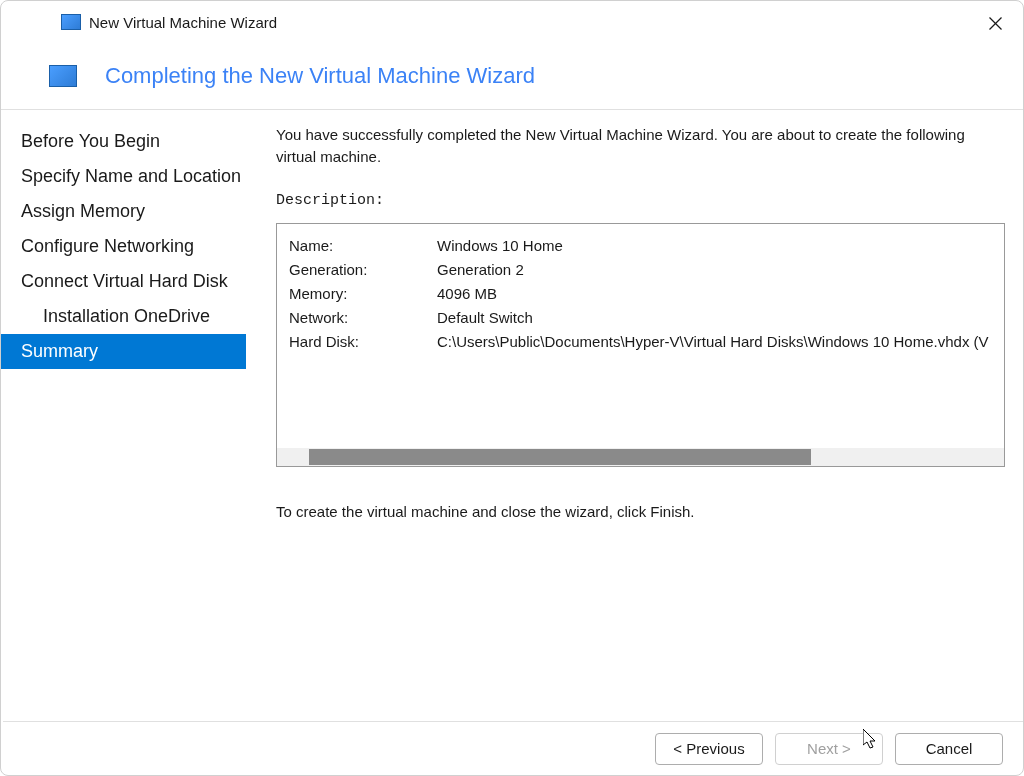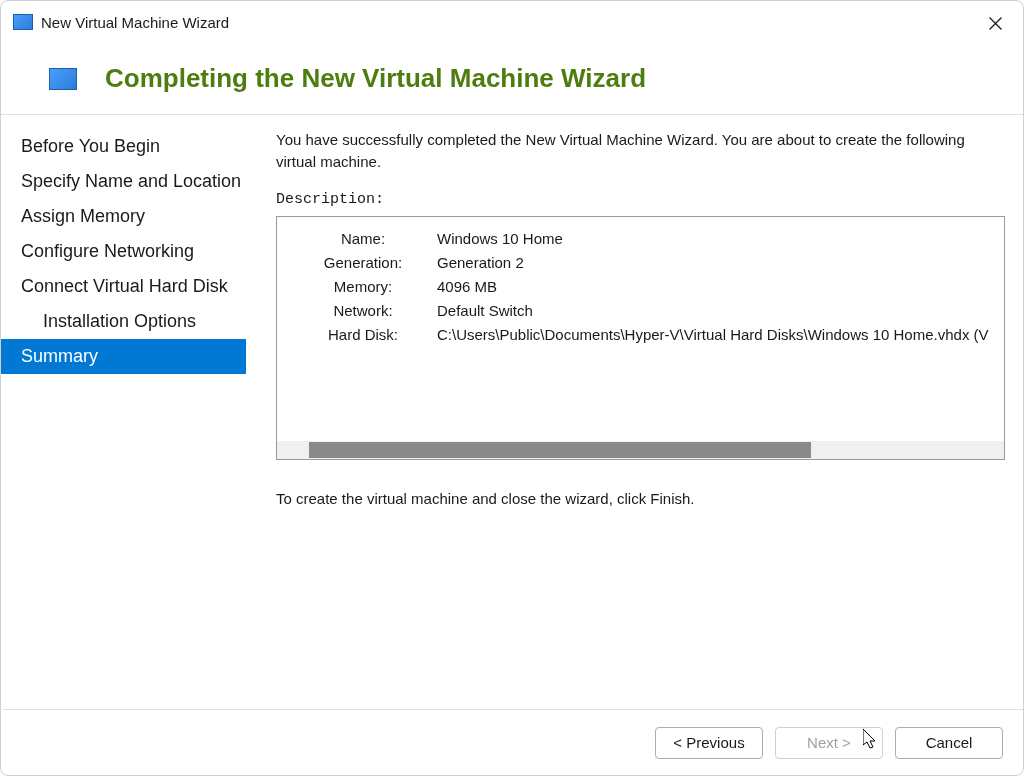--- a/index.html
+++ b/index.html
@@ -16,20 +16,21 @@
       border-radius: 8px;
       overflow: hidden;
       position: relative;
     }
     .title-bar {
       height: 42px;
       display: flex;
       align-items: center;
       padding: 0 12px;
       position: relative;
+      margin-left: 48px;
     }
     .title-bar-icon {
       width: 20px;
       height: 16px;
       background: linear-gradient(135deg, #4a9eff 0%, #2e7cd6 100%);
       border: 1px solid #1a5fa8;
       margin-right: 8px;
     }
     .title-bar-text {
       font-size: 15px;
@@ -56,23 +57,23 @@
       align-items: center;
       gap: 28px;
     }
     .header-icon {
       width: 28px;
       height: 22px;
       background: linear-gradient(135deg, #4a9eff 0%, #2e7cd6 100%);
       border: 1px solid #1a5fa8;
     }
     .header-title {
-      font-size: 26px;
-      font-weight: 700;
-      color: #4d7c0f;
+      font-size: 22px;
+      font-weight: 400;
+      color: #3b82f6;
     }
     .content-row {
       display: flex;
       border-top: 1px solid #e0e0e0;
       height: 550px;
     }
     .sidebar {
       width: 245px;
       padding-top: 14px;
     }
@@ -87,20 +88,21 @@
     }
     .sidebar-item.active {
       background: #0078d4;
       color: #fff;
     }
     .main-content {
       flex: 1;
       padding: 14px 18px 14px 30px;
       display: flex;
       flex-direction: column;
+      gap: 6px;
     }
     .intro-text {
       font-size: 15px;
       color: #1a1a1a;
       line-height: 1.45;
       margin-bottom: 18px;
     }
     .description-label {
       font-size: 15px;
       color: #1a1a1a;
@@ -114,21 +116,20 @@
       overflow: hidden;
     }
     .description-content {
       padding: 10px 12px;
     }
     .desc-row {
       display: flex;
       font-size: 15px;
       color: #1a1a1a;
       line-height: 1.6;
-      text-align: center;
     }
     .desc-label {
       width: 148px;
       flex-shrink: 0;
     }
     .desc-value {
       white-space: nowrap;
       overflow: hidden;
     }
     .scrollbar-track {
@@ -151,21 +152,21 @@
     .finish-text {
       margin-top: 30px;
       font-size: 15px;
       color: #1a1a1a;
     }
     .footer-bar {
       position: absolute;
       bottom: 0;
       left: 2px;
       right: 0;
-      height: 66px;
+      height: 54px;
       border-top: 1px solid #e0e0e0;
       display: flex;
       align-items: center;
       justify-content: flex-end;
       padding-right: 20px;
       gap: 12px;
     }
     .wiz-btn {
       width: 108px;
       height: 32px;
@@ -214,21 +215,21 @@
   <span class="header-title">Completing the New Virtual Machine Wizard</span>
 </div>
 
 <div class="content-row">
   <div class="sidebar">
     <div class="sidebar-item">Before You Begin</div>
     <div class="sidebar-item">Specify Name and Location</div>
     <div class="sidebar-item">Assign Memory</div>
     <div class="sidebar-item">Configure Networking</div>
     <div class="sidebar-item">Connect Virtual Hard Disk</div>
-    <div class="sidebar-item indented">Installation Options</div>
+    <div class="sidebar-item indented">Installation OneDrive</div>
     <div class="sidebar-item active">Summary</div>
   </div>
 
   <div class="main-content">
     <div class="intro-text">You have successfully completed the New Virtual Machine Wizard. You are about to create the following virtual machine.</div>
     <div class="description-label">Description:</div>
 
     <div class="description-box">
       <div class="description-content">
         <div class="desc-row">

